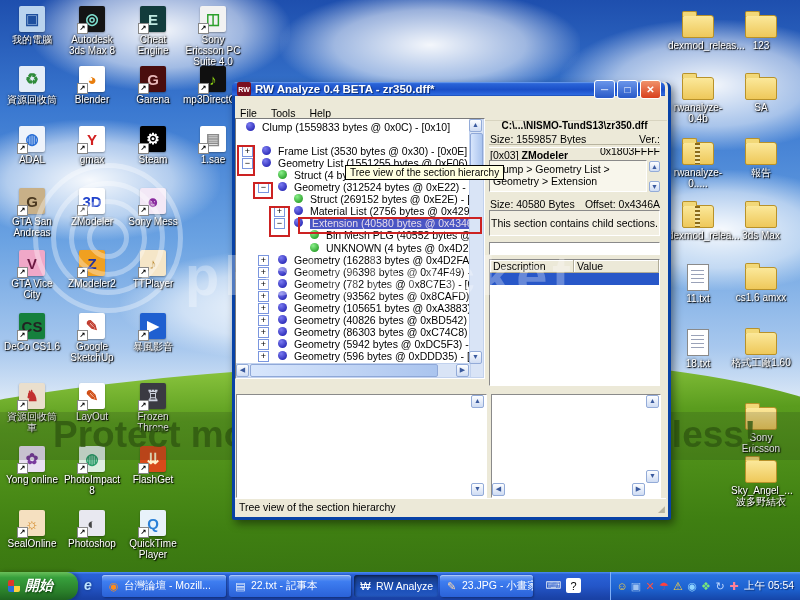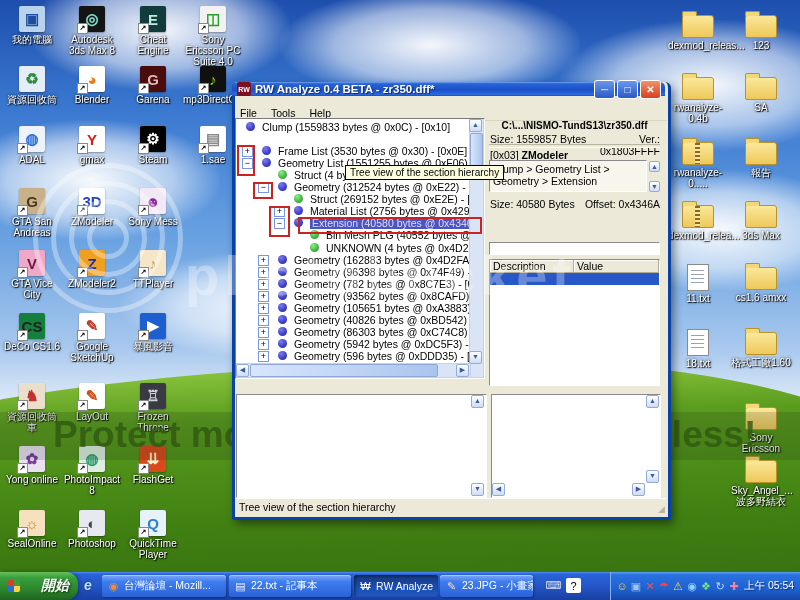--- a/index.html
+++ b/index.html
@@ -85,21 +85,21 @@
   .grip{position:absolute;right:1px;bottom:1px;color:#b8b4a0;font-size:9px;}
   
   .ring{position:absolute;border-radius:50%;border:5px solid rgba(255,255,255,.34);z-index:20;pointer-events:none;}
   .pbtext{position:absolute;left:185px;top:243px;z-index:20;pointer-events:none;font-size:56px;font-weight:bold;
     color:rgba(255,255,255,.30);letter-spacing:5px;white-space:nowrap;}
   
   .taskbar{position:absolute;left:0;top:572px;width:800px;height:28px;z-index:30;
     background:linear-gradient(180deg,#4e8ef2 0%,#2a62d8 8%,#2456c8 50%,#1941a5 95%);}
   .start{position:absolute;left:0;top:0;width:78px;height:28px;border-radius:0 12px 12px 0;
     background:linear-gradient(180deg,#6abf5a 0%,#37a03c 20%,#2a7f2a 70%,#1e6420 100%);
-    display:flex;align-items:center;gap:21px;padding-left:8px;box-sizing:border-box;
+    display:flex;align-items:center;gap:5px;padding-left:8px;box-sizing:border-box;
     color:#fff;font-weight:bold;font-style:italic;font-size:14px;text-shadow:1px 1px 2px #0a3a0a;box-shadow:2px 0 4px rgba(0,0,0,.3);}
   .flag{width:12px;height:12px;border-radius:2px;
     background:conic-gradient(#3c9e3c 0 25%,#ffd23e 25% 50%,#2a6fd6 50% 75%,#e03a2a 75%);}
   .ql{position:absolute;left:84px;top:5px;width:16px;height:16px;color:#bfe4ff;font-size:14px;font-style:italic;
     font-weight:bold;text-shadow:0 0 3px #0a2a6a;}
   .task{position:absolute;top:3px;height:22px;border-radius:3px;display:flex;align-items:center;gap:4px;
     padding:0 5px;box-sizing:border-box;color:#fff;font-size:10.5px;white-space:nowrap;overflow:hidden;
     background:linear-gradient(180deg,#7fa8f5,#3e7df0 30%,#2a62d8);box-shadow:inset 0 1px 0 #a8c6fa,1px 1px 2px rgba(0,0,0,.3);}
   .task.active{background:linear-gradient(180deg,#16387e,#1b4fb8 60%,#2458c0);box-shadow:inset 1px 1px 3px rgba(0,0,0,.5);}
   .tico16{width:13px;height:13px;display:flex;align-items:center;justify-content:center;font-size:11px;flex:none;}
@@ -449,20 +449,21 @@
   <div class="hline"></div>
   <div class="rp" style="left:490px;top:149px;">
     <span>[0x03]</span>
     <b>ZModeler</b>
   </div>
   <div class="rp sunken" style="left:489px;top:160px;width:158px;height:32px;padding:2px 3px;box-sizing:border-box;line-height:12px;">Clump &gt; Geometry List &gt; Geometry &gt; Extension</div>
   <div class="sbtn" style="left:649px;top:161px;width:9px;height:9px;">▲</div>
   <div class="sbtn" style="left:649px;top:181px;width:9px;height:9px;">▼</div>
   <div class="rp" style="left:490px;top:198px;">Size: 40580 Bytes</div>
   <div class="rp" style="left:575px;top:198px;width:85px;text-align:right;">Offset: 0x4346A</div>
+  <div class="rp sunken" style="left:489px;top:210px;width:171px;height:26px;display:flex;align-items:center;justify-content:center;box-sizing:border-box;background:#f2efe2;">This section contains child sections.</div>
   <input class="rp sunken" style="left: 489px; top: 242px; width: 171px; height: 13px; background: rgb(255, 255, 255); box-sizing: border-box; padding: 0px 2px; position: absolute; font-size: 10px;" value="">
 
   <div class="rp sunken" style="left:489px;top:259px;width:171px;height:127px;background:#fff;box-sizing:border-box;"></div>
   <div class="rp thead" style="left:490px;top:260px;width:84px;height:13px;box-sizing:border-box;">Description</div>
   <div class="rp thead" style="left:574px;top:260px;width:85px;height:13px;box-sizing:border-box;">Value</div>
   <div class="rp" style="left:490px;top:273px;width:169px;height:12px;background:#2857c8;"></div>
 
   <div class="pane" style="left:236px;top:394px;width:249px;height:102px;"></div>
   <div class="sbtn" style="left:471px;top:395px;width:11px;height:11px;">▲</div>
   <div class="sbtn" style="left:471px;top:483px;width:11px;height:11px;">▼</div>

